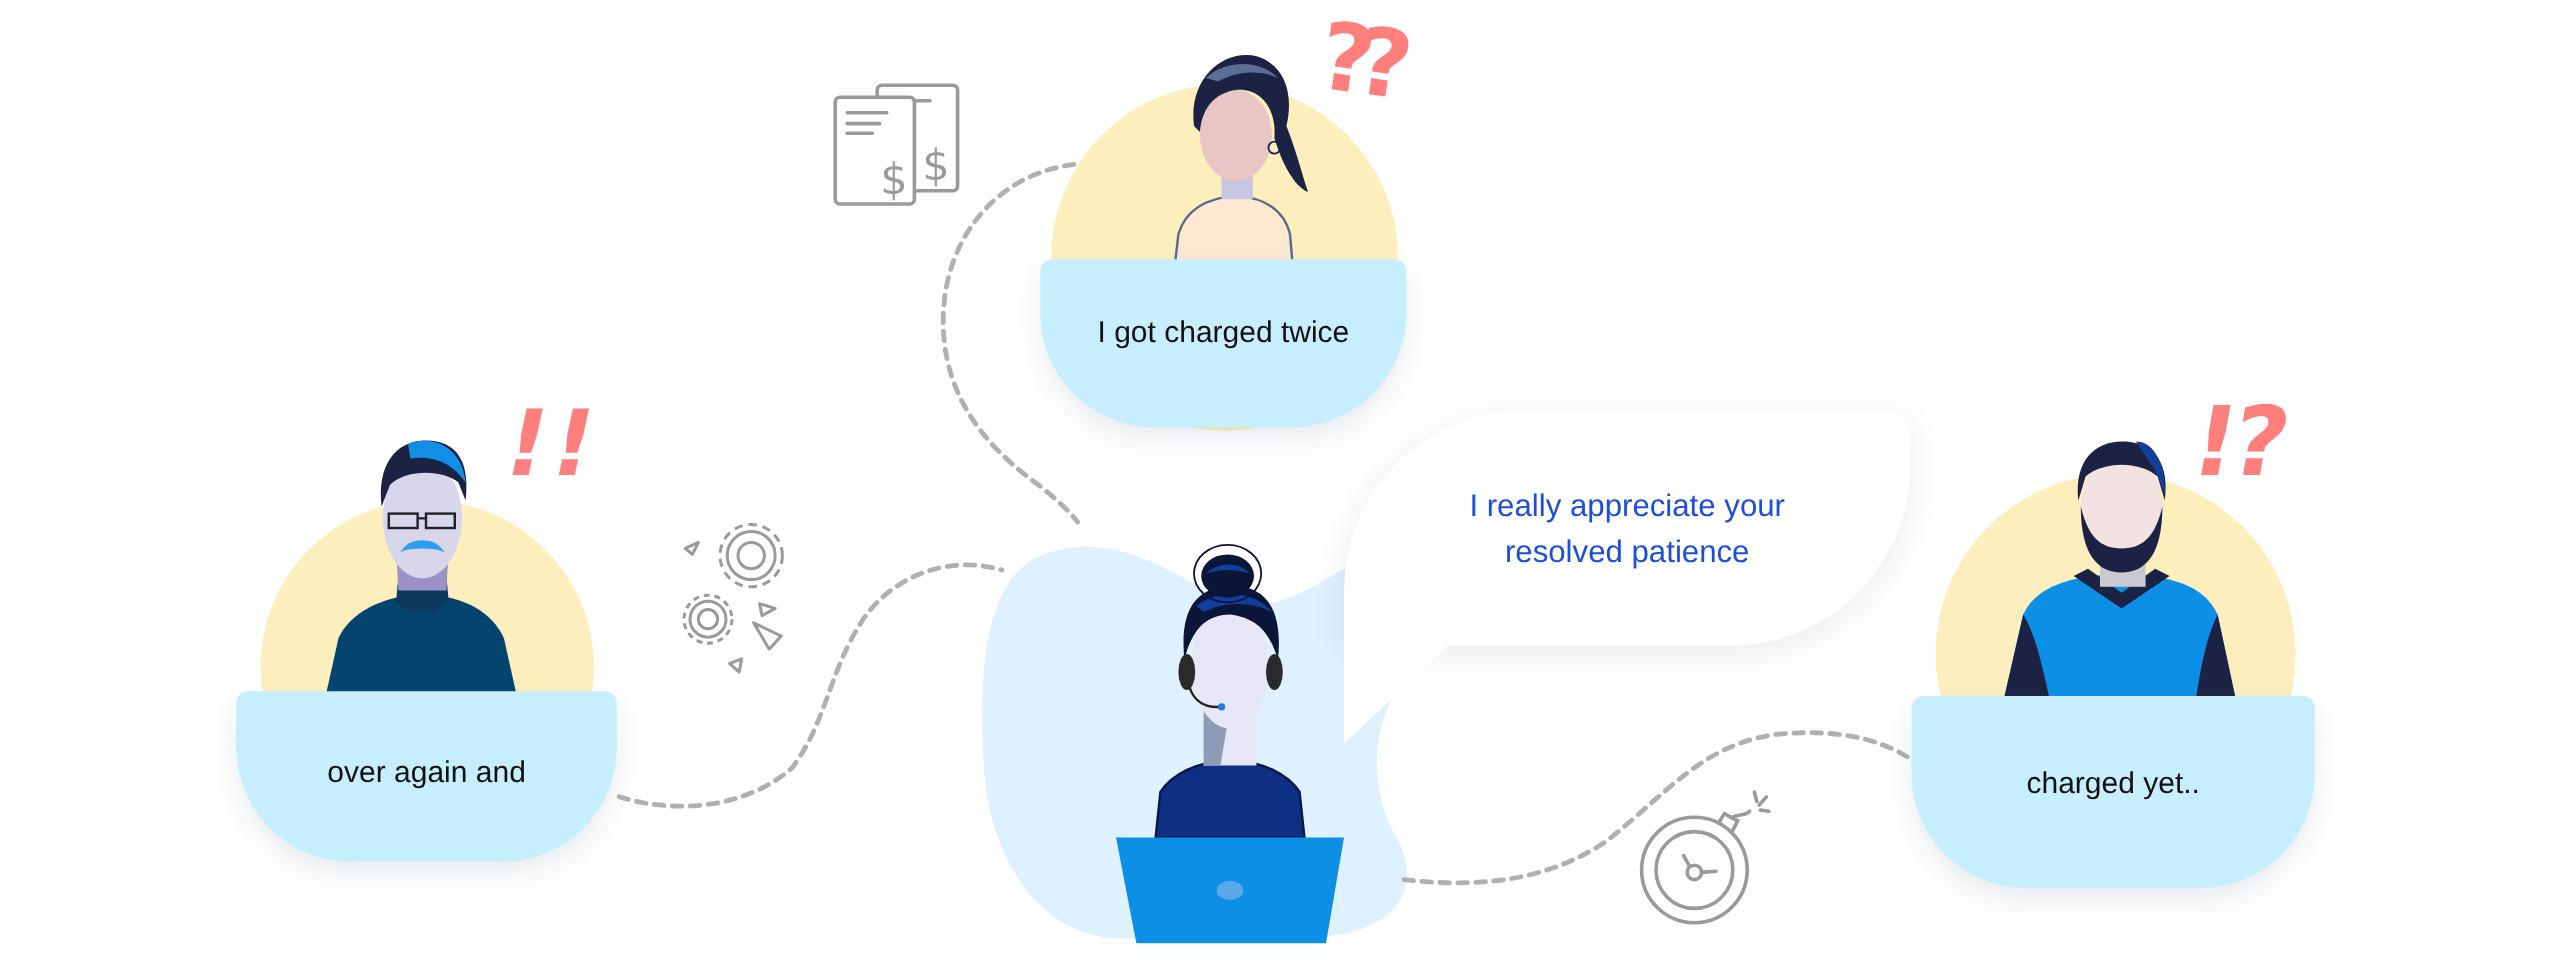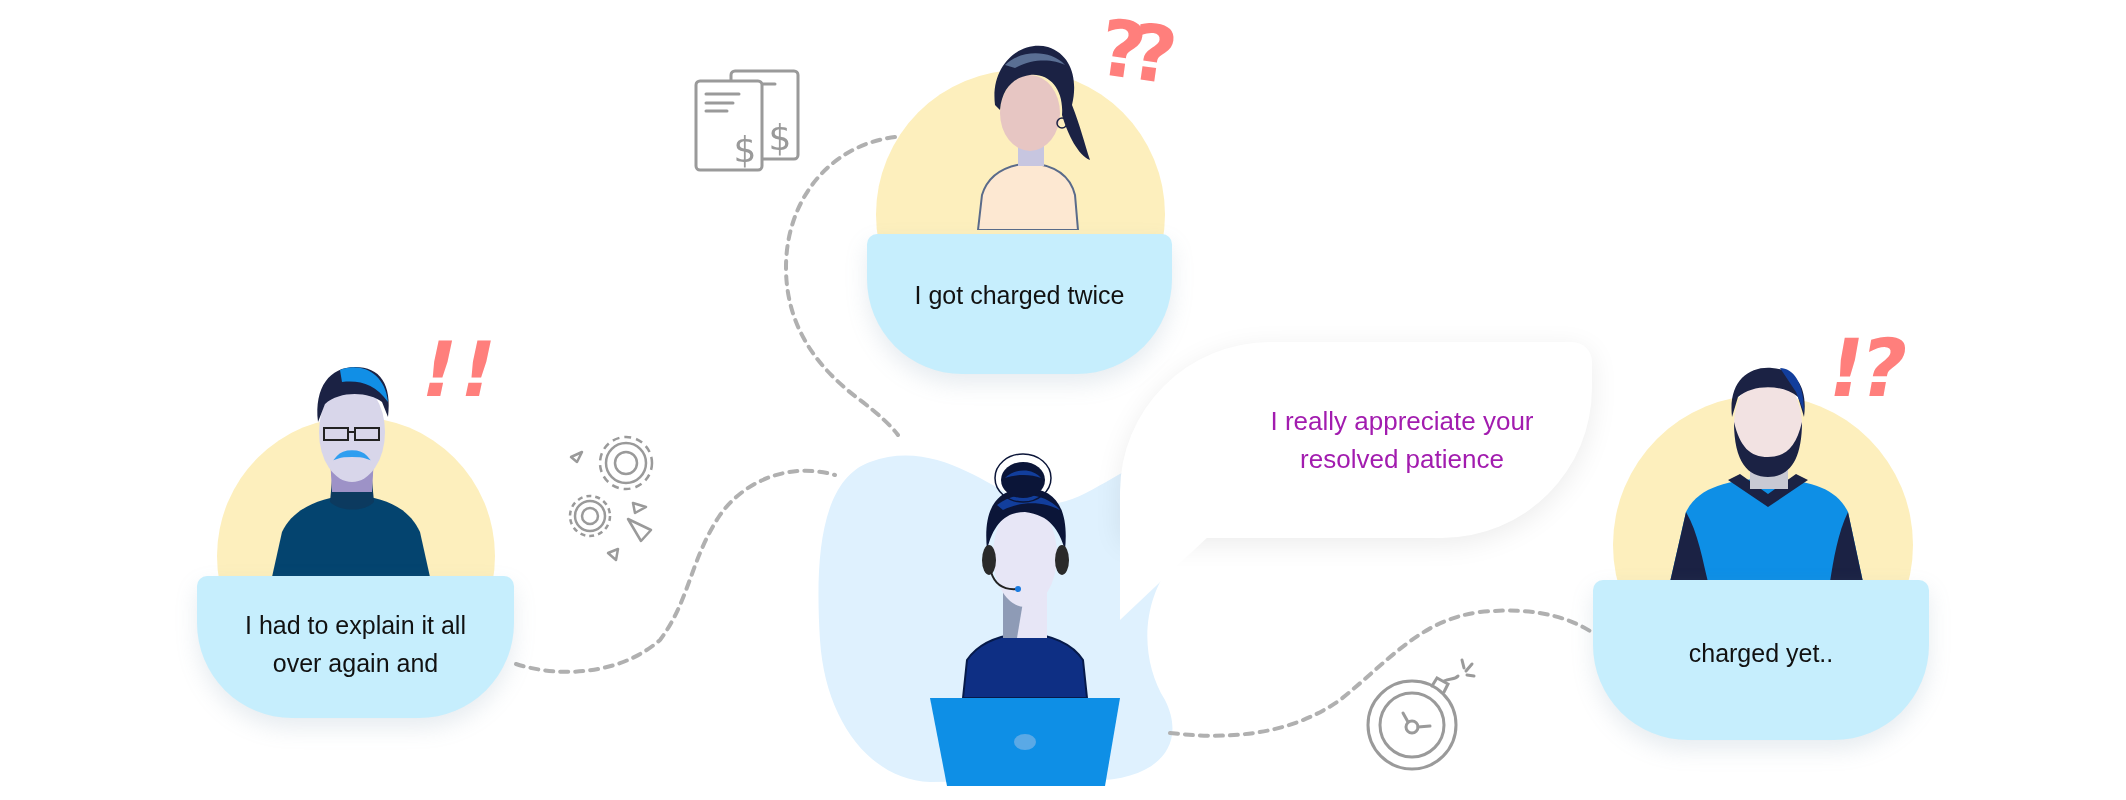--- a/index.html
+++ b/index.html
@@ -2,21 +2,21 @@
 <html><head>
 <meta charset="utf-8">
 <style>
   html,body{margin:0;padding:0;background:#ffffff;}
   body{width:2126px;height:800px;position:relative;overflow:hidden;font-family:"Liberation Sans","DejaVu Sans",sans-serif;}
   .abs{position:absolute;}
   .bg-svg{position:absolute;left:0;top:0;width:2126px;height:800px;}
   .circle{position:absolute;border-radius:50%;background:#fdefbd;}
   .card{position:absolute;background:#c6eefd;border-radius:10px 10px 95px 95px;box-shadow:0 10px 22px rgba(120,150,170,0.18);display:flex;align-items:center;justify-content:center;text-align:center;color:#111111;font-size:25px;font-weight:500;box-sizing:border-box;}
   .card .txt{display:block;}
-  .bubble{position:absolute;left:1120px;top:342px;width:472px;height:196px;background:#ffffff;border-radius:150px 20px 150px 0;box-shadow:0 6px 28px rgba(0,0,0,0.08);display:flex;align-items:center;justify-content:flex-end;text-align:center;color:#a21caf;font-size:26px;line-height:38px;}
+  .bubble{position:absolute;left:1120px;top:342px;width:472px;height:196px;background:#ffffff;border-radius:150px 20px 150px 0;box-shadow:0 6px 28px rgba(0,0,0,0.08);display:flex;align-items:center;justify-content:center;text-align:center;color:#1d4ed8;font-size:26px;line-height:38px;}
   .bubble .txt{width:380px;display:block;}
   .person{position:absolute;}
   .mark{position:absolute;color:#ff7f7c;font-weight:bold;font-family:"DejaVu Sans",sans-serif;}
 </style>
 </head>
 <body>
 
 <svg class="bg-svg" viewBox="0 0 2126 800">
 
   <path d="M870 462 C930 440 980 480 1020 500 C1070 520 1110 470 1150 462 C1190 455 1205 520 1175 560 C1140 600 1140 660 1165 700 C1190 750 1150 785 1080 780 L930 782 C870 780 825 720 820 640 C815 560 820 480 870 462 Z" fill="#dff1fe"></path>
@@ -70,41 +70,40 @@
 <div class="circle" style="left:876px;top:70px;width:289px;height:289px;"></div>
 <svg class="person" style="left:960px;top:35px;" width="140" height="195" viewBox="0 0 140 195">
   <path d="M18 195 L22 160 C28 140 45 130 70 128 C95 130 110 140 115 160 L118 195 Z" fill="#fde8d2" stroke="#5a6b8a" stroke-width="2"></path>
   <rect x="58" y="95" width="26" height="36" fill="#c7c6e0"></rect>
   <ellipse cx="70" cy="78" rx="30" ry="38" fill="#e7c6c3"></ellipse>
   <path d="M35 70 C30 30 60 5 88 12 C112 20 118 45 112 70 C120 90 125 110 130 125 C118 120 108 100 102 80 C104 55 90 38 70 40 C55 42 42 52 40 75 Z" fill="#1b2244"></path>
   <path d="M45 30 C60 15 90 14 105 30 C95 25 75 22 55 33 Z" fill="#5a6f94"></path>
   <circle cx="102" cy="88" r="5" fill="none" stroke="#1b2244" stroke-width="1.5"></circle>
 </svg>
 <div class="mark" style="left:1100px;top:6px;font-size:78px;letter-spacing:-14px;transform:rotate(8deg);">??</div>
-<div class="card" style="left:867px;top:234px;width:305px;height:140px;padding-bottom:18px;">
+<div class="card" style="left:867px;top:216px;width:305px;height:140px;padding-bottom:18px;">
   <span class="txt">I got charged twice</span>
 </div>
 
 <div class="circle" style="left:217px;top:417px;width:278px;height:278px;"></div>
 <svg class="person" style="left:270px;top:362px;" width="165" height="215" viewBox="0 0 165 215">
   <path d="M2 215 L12 170 C22 148 48 135 82 133 C118 135 140 148 150 170 L160 215 Z" fill="#04446f"></path>
   <path d="M62 118 L102 118 L104 140 C95 150 70 150 60 140 Z" fill="#0c3a5f"></path>
   <path d="M60 95 L104 95 L102 130 L62 130 Z" fill="#9d92c7"></path>
   <ellipse cx="82" cy="70" rx="33" ry="50" fill="#d8d6ea"></ellipse>
   <path d="M48 60 C44 25 60 5 85 5 C110 5 122 22 118 55 L112 40 C100 30 70 28 55 42 Z" fill="#1b2244"></path>
   <path d="M70 8 C90 0 115 10 118 40 C105 22 90 18 72 20 Z" fill="#118fe6"></path>
   <rect x="54" y="66" width="24" height="12" fill="none" stroke="#222" stroke-width="2"></rect>
   <rect x="85" y="66" width="24" height="12" fill="none" stroke="#222" stroke-width="2"></rect>
   <line x1="78" y1="70" x2="85" y2="70" stroke="#222" stroke-width="2"></line>
   <path d="M68 95 C74 88 90 88 96 95 C90 93 74 93 68 95 Z" fill="#2e9ef0" stroke="#2e9ef0" stroke-width="3"></path>
 </svg>
 <div class="mark" style="left:422px;top:325px;font-size:76px;letter-spacing:4px;transform:skewX(-12deg);">!!</div>
 <div class="card" style="left:197px;top:576px;width:317px;height:142px;line-height:38px;padding-bottom:6px;">
   <span class="txt">
-    <span style="display:block">I had to explain it all</span>
     <span style="display:block">over again and</span>
   </span>
 </div>
 
 <div class="circle" style="left:1613px;top:395px;width:300px;height:300px;"></div>
 <svg class="person" style="left:1668px;top:362px;" width="200" height="220" viewBox="0 0 200 220">
   <path d="M2 220 L18 150 C30 125 60 118 100 116 C140 118 168 125 180 150 L195 220 Z" fill="#0e8fe6"></path>
   <path d="M18 150 C30 170 35 200 40 220 L2 220 Z" fill="#1b2244"></path>
   <path d="M180 150 C170 170 165 200 162 220 L195 220 Z" fill="#1b2244"></path>
   <path d="M60 118 L100 145 L140 118 L128 112 L100 132 L72 112 Z" fill="#1b2244"></path>

